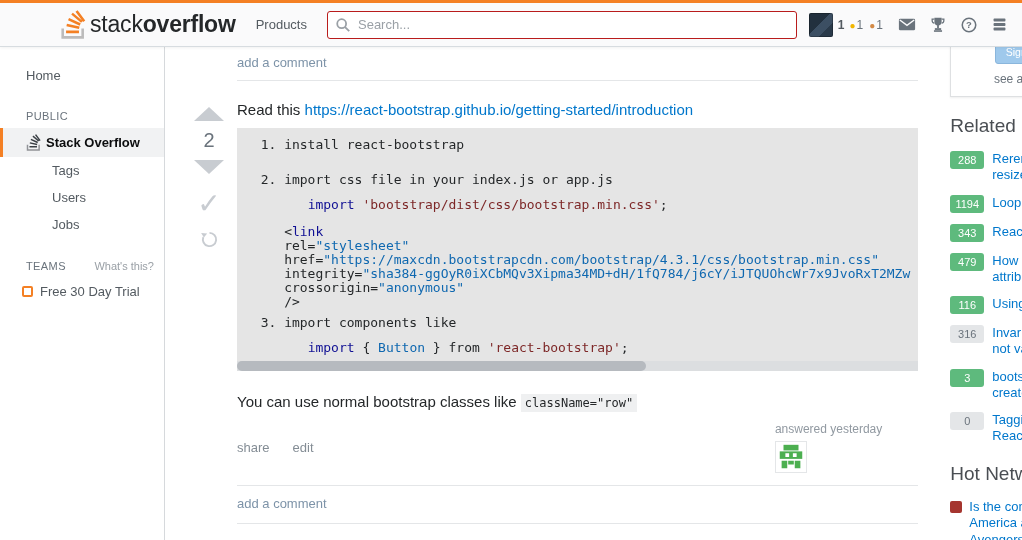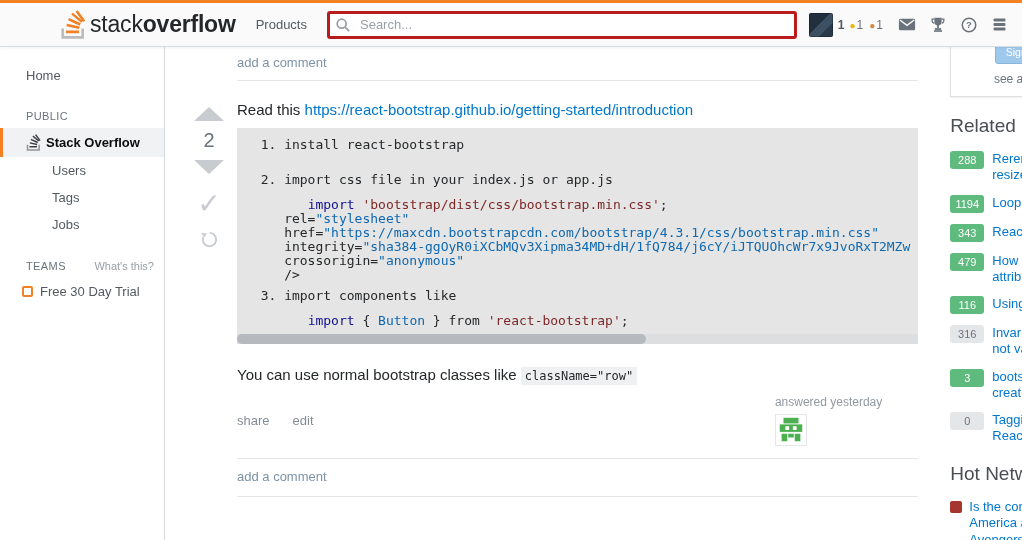--- a/index.html
+++ b/index.html
@@ -9,21 +9,21 @@
 
   
   .topbar { position:relative; z-index:5; height:47px; border-top:3px solid #f48024;
     background:#fafafb; border-bottom:1px solid #d7dce0; box-shadow:0 1px 3px rgba(0,0,0,.06);
     display:flex; align-items:center; padding:0 14px 0 52px; }
   .logo { display:flex; align-items:center; gap:4px; padding:0 8px; cursor:pointer; }
   .logo-text { font-size:23px; color:#242729; letter-spacing:-.2px; }
   .logo-text b { font-weight:700; }
   .products { color:#535a60; padding:0 12px; margin-right:8px; cursor:pointer; }
   .search { position:relative; flex:1; margin-right:12px; }
-  .search input { width:100%; height:28px; border:3px solid #b91c1c; border-radius:3px;
+  .search input { width:100%; height:28px; border:1px solid #b91c1c; border-radius:3px;
     padding:0 8px 0 30px; font-size:13px; font-family:"Liberation Sans",sans-serif; color:#3b4045; background:#fff; }
   .search input::placeholder { color:#9aa0a6; }
   .search-icon { position:absolute; left:8px; top:6px; }
   .tb-right { display:flex; align-items:center; gap:13px; }
   .profile { display:flex; align-items:center; gap:5px; cursor:pointer; margin-right:2px; }
   .avatar24 { width:24px; height:24px; border-radius:2px;
     background:linear-gradient(135deg,#22303e 0%,#22303e 45%,#3c4f63 45%,#3c4f63 70%,#2a3a4a 70%);
     box-shadow:inset 0 0 0 1px rgba(0,0,0,.25); }
   .rep { font-size:12px; font-weight:bold; color:#535a60; }
   .tb-badges { display:flex; gap:6px; align-items:center; }
@@ -181,22 +181,22 @@
     <div class="section-head">PUBLIC</div>
     <div class="nav-so">
       <span style="display:flex">
         <svg viewBox="0 0 32 36" width="15" height="17">
           <path d="M26.4 32.4v-9.5h3.2v12.7H1.6V22.9h3.2v9.5z" fill="#919397"></path>
           <path d="M7.8 20.3l15.6 3.3.7-3.1-15.6-3.3zm2-7.5l14.5 6.7 1.3-2.9-14.5-6.8zm4-7.1l12.2 10.2 2-2.4L15.8 3.3zm7.9-5.4l-2.6 1.9 9.5 12.8 2.6-1.9zM7.4 28.8h16v-3.2h-16z" fill="#3b4045"></path>
         </svg>
       </span>
       <span>Stack Overflow</span>
     </div>
+    <div class="nav-sub">Tags</div>
     <div class="nav-sub">Users</div>
-    <div class="nav-sub">Tags</div>
     <div class="nav-sub">Jobs</div>
     <div class="section-head teams">
       <span>TEAMS</span>
       <span class="whats-this">What's this?</span>
     </div>
     <div class="nav-teams">
       <span class="teams-icon"></span>
       <span>Free 30 Day Trial</span>
     </div>
   </nav>
@@ -221,20 +221,21 @@
       </div>
 
       <div class="post-col">
         <p class="answer-intro"><span>Read this </span><a>https://react-bootstrap.github.io/getting-started/introduction</a></p>
 
         <div class="codeblock">
           <div>
               <div class="code-line" style="margin-top: 0px;"><span class="pln">  1. install react-bootstrap</span></div>
               <div class="code-line" style="margin-top: 21px;"><span class="pln">  2. import css file in your index.js or app.js</span></div>
               <div class="code-line" style="margin-top: 11px;"><span class="pln">        </span><span class="kw">import</span><span class="pln"> </span><span class="str">'bootstrap/dist/css/bootstrap.min.css'</span><span class="pln">;</span></div>
+              <div class="code-line" style="margin-top: 13px;"><span class="pln">     &lt;</span><span class="kw">link</span></div>
               <div class="code-line" style="margin-top: 0px;"><span class="pln">     rel=</span><span class="atv">"stylesheet"</span></div>
               <div class="code-line" style="margin-top: 0px;"><span class="pln">     href=</span><span class="atv">"https://maxcdn.bootstrapcdn.com/bootstrap/4.3.1/css/bootstrap.min.css"</span></div>
               <div class="code-line" style="margin-top: 0px;"><span class="pln">     integrity=</span><span class="atv">"sha384-ggOyR0iXCbMQv3Xipma34MD+dH/1fQ784/j6cY/iJTQUOhcWr7x9JvoRxT2MZw</span></div>
               <div class="code-line" style="margin-top: 0px;"><span class="pln">     crossorigin=</span><span class="atv">"anonymous"</span></div>
               <div class="code-line" style="margin-top: 0px;"><span class="pln">     /&gt;</span></div>
               <div class="code-line" style="margin-top: 7px;"><span class="pln">  3. import components like</span></div>
               <div class="code-line" style="margin-top: 11px;"><span class="pln">        </span><span class="kw">import</span><span class="pln"> { </span><span class="typ">Button</span><span class="pln"> } from </span><span class="str">'react-bootstrap'</span><span class="pln">;</span></div>
             </div>
           <div class="hscroll">
             <div class="hthumb"></div>

